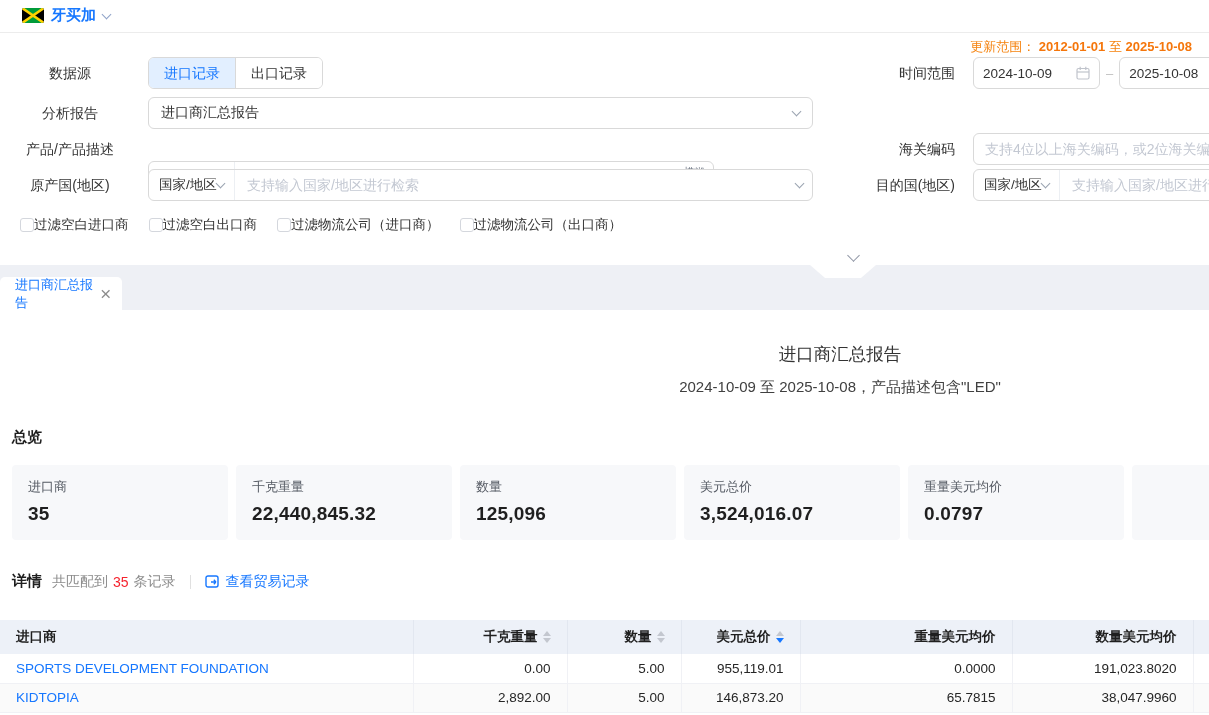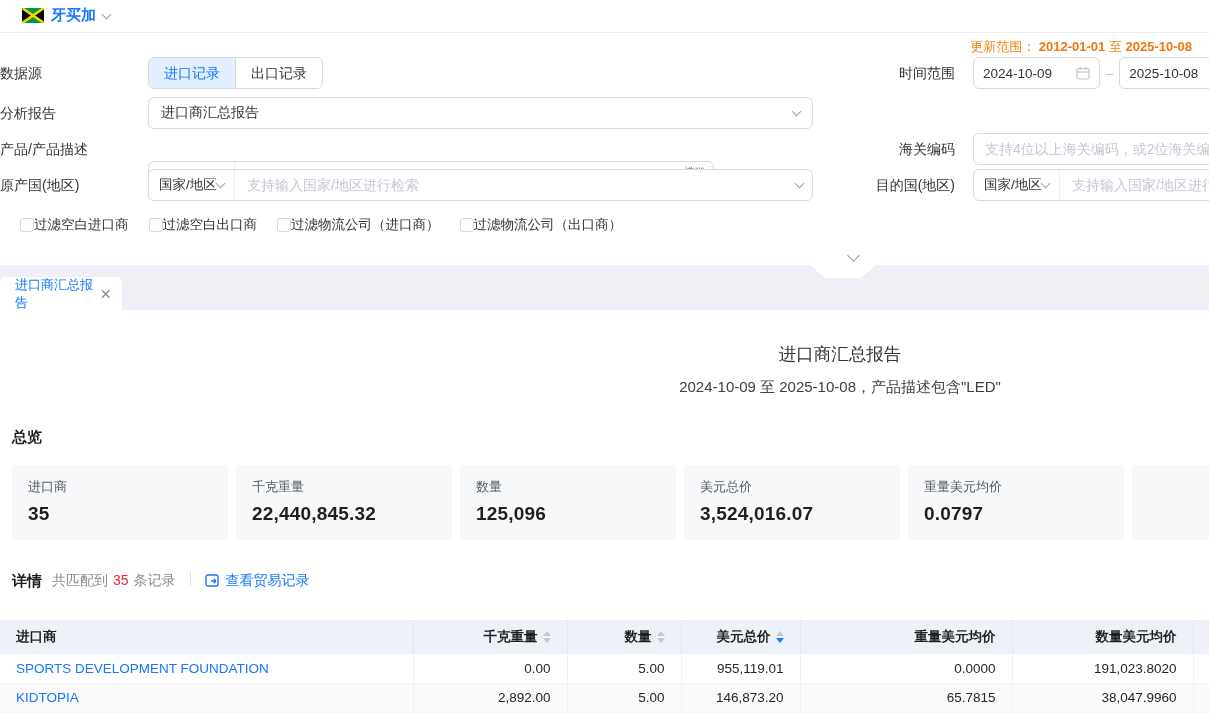--- a/index.html
+++ b/index.html
@@ -13,21 +13,21 @@
   .flag { width:22px; height:15px; border-radius:2px; overflow:hidden; display:block; }
   .country-name { color:#1677ff; font-size:15px; font-weight:bold; }
   .chev { display:inline-block; width:7px; height:7px; border-right:1.6px solid #9aa3b0; border-bottom:1.6px solid #9aa3b0; transform:rotate(45deg); margin-top:-3px; }
   .chev.bluegray { border-color:#8fa3c8; }
 
   
   .filter { position:absolute; left:0; top:34px; width:100%; height:231px; background:#fff; }
   .update-range { position:absolute; right:17px; top:4px; font-size:13px; color:#f5820d; white-space:nowrap; }
   .update-range b { font-weight:bold; color:#f5760b; }
   .frow { position:absolute; left:0; width:1209px; height:32px; }
-  .flabel { position:absolute; left:0; top:0; width:140px; height:32px; line-height:32px; text-align:left; font-size:14px; color:#333; }
+  .flabel { position:absolute; left:0; top:0; width:140px; height:32px; line-height:32px; text-align:center; font-size:14px; color:#333; }
   .fctrl { position:absolute; left:148px; top:0; height:32px; }
   .rlabel { position:absolute; left:830px; top:0; width:125px; height:32px; line-height:32px; text-align:right; font-size:14px; color:#333; }
   .rctrl { position:absolute; left:973px; top:0; height:32px; display:flex; align-items:center; }
 
   .seg-group { display:inline-flex; height:32px; border:1px solid #d9d9d9; border-radius:6px; overflow:hidden; font-size:14px; }
   .seg { padding:0 15px; line-height:30px; background:#fff; color:#333; cursor:pointer; }
   .seg.active { background:#e2efff; color:#1677ff; }
   .seg + .seg { border-left:1px solid #d9d9d9; }
 
   .selectbox { display:flex; align-items:center; justify-content:space-between; height:32px; border:1px solid #d9d9d9; border-radius:6px; background:#fff; padding:0 12px; font-size:14px; color:#333; cursor:pointer; }
@@ -66,21 +66,21 @@
   .content { position:absolute; left:0; top:310px; width:1680px; height:405px; background:#fff; }
   .rep-title { position:absolute; left:0; top:32px; width:1680px; text-align:center; font-size:17.5px; font-weight:500; color:#333; }
   .rep-sub { position:absolute; left:0; top:68px; width:1680px; text-align:center; font-size:15px; color:#404040; }
   .sec-head { position:absolute; left:12px; font-size:15px; font-weight:bold; color:#1f1f1f; }
   .ov-head { top:118px; }
   .cards { position:absolute; left:12px; top:155px; display:flex; gap:8px; }
   .stat-card { width:216px; height:75px; background:#f7f8fa; border-radius:4px; padding:13px 16px; }
   .stat-label { font-size:13px; color:#555a63; }
   .stat-value { margin-top:7px; font-size:19px; font-weight:bold; color:#1f1f1f; letter-spacing:0.2px; }
 
-  .detail-row { position:absolute; left:12px; top:262px; display:flex; align-items:flex-start; font-size:14px; }
+  .detail-row { position:absolute; left:12px; top:262px; display:flex; align-items:center; font-size:14px; }
   .detail-row .hd { font-size:15px; font-weight:bold; color:#1f1f1f; margin-right:10px; }
   .detail-row .muted { color:#8c8c8c; }
   .detail-row .count { color:#f5222d; margin:0 5px; }
   .detail-row .sep { width:1px; height:14px; background:#e0e0e0; margin:0 14px; }
   .view-link { display:flex; align-items:center; gap:6px; color:#1677ff; cursor:pointer; }
 
   
   table.data { position:absolute; left:0; top:310px; width:1209px; border-collapse:collapse; table-layout:fixed; font-size:13.5px; }
   table.data th { background:#edf1f8; height:34px; font-weight:600; color:#1f1f1f; border-right:1px solid #e2e7f0; padding:0 16px; white-space:nowrap; }
   table.data th:last-child { border-right:none; }

